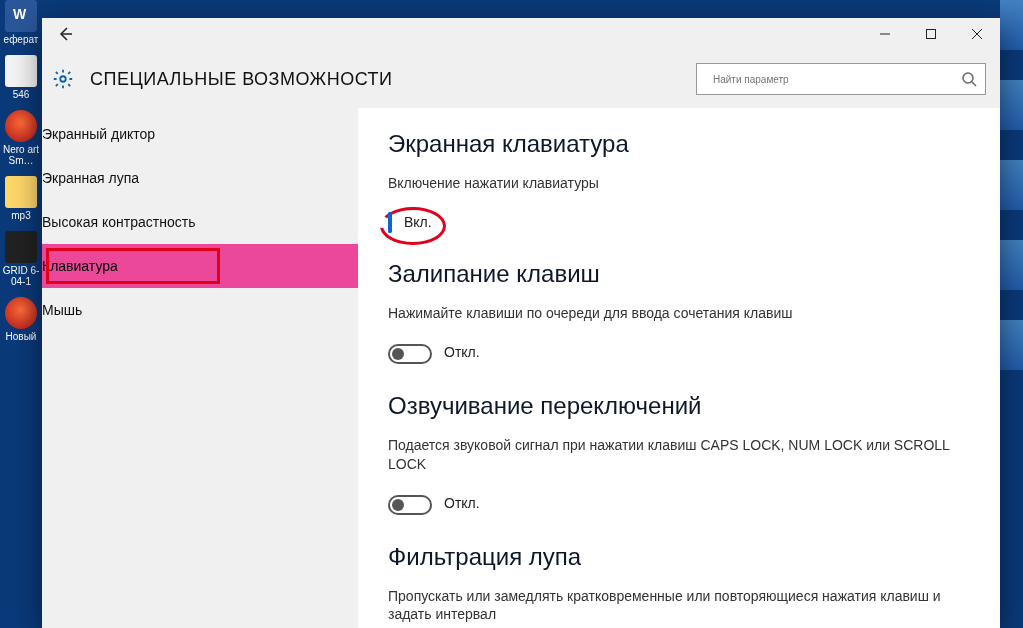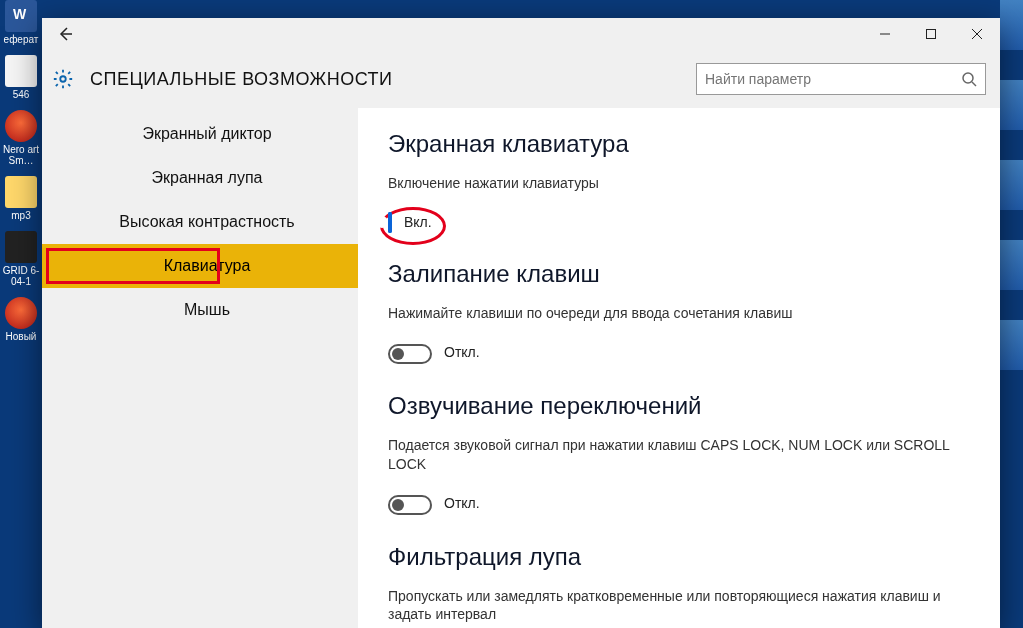--- a/index.html
+++ b/index.html
@@ -29,27 +29,27 @@
   .titlebar .ttl { font-size: 12px; color:#222;margin-top:44px; }
   .titlebar .spacer { flex:1; }
   .winbtn { width: 46px; height:32px; display:flex; align-items:center; justify-content:center; }
   .winbtn svg, .back svg { stroke:#222; }
 
   .hdr { height: 58px; background: #f0f0f0; display:flex; align-items:center; padding: 0 14px 0 10px; }
   .gear { width: 22px; height:22px; margin-right: 16px; color:#0a64ad; }
   .hdr h1 { font-size: 18px; font-weight: 400; letter-spacing: .5px; color:#111; flex:0 0 auto; }
   .hdr .spacer { flex:1; }
   .search { width: 290px; height: 32px; border:1px solid #999; background:#fff; display:flex; align-items:center; padding:0 8px; }
-  .search input { border:0; outline:0; flex:1; font-size:14px; color:#404040; background:transparent;}
+  .search input { border:0; outline:0; flex:1; font-size:10px; color:#404040; background:transparent;margin-left:8px;}
   .search .sicon { width:16px; height:16px; color:#666; }
 
   .body { flex:1; display:flex; background:#fff; overflow:hidden;}
   .side { width: 316px; background:#f0f0f0; border-right:0; padding-top:4px;}
-  .side .item { height:44px; display:flex; align-items:center; padding-left:14px; font-size:16px; color:#111;justify-content:center; }
-  .side .item.active { background:#eab308; color:#000; position:relative; }
+  .side .item { height:44px; display:flex; align-items:center; font-size:14px; color:#111; }
+  .side .item.active { background:#ec4899; color:#000; position:relative; }
   .side .item.active .hl { position:absolute; left:4px; top:4px; width:174px; height:36px; border:3px solid #e3001b; pointer-events:none;}
 
   .main { flex:1; padding: 18px 30px 0 30px; overflow:hidden; color:#222;}
   .main h2 { font-size: 24px; font-weight: 300; margin: 4px 0 16px; color:#0f172a;}
   .main .desc { font-size: 14px; color:#333; margin-bottom: 10px; line-height:1.35;}
   .sect { margin-bottom: 28px; }
   .toggle-row { display:flex; align-items:flex-start; gap:12px; margin-top:21px;}
   .toggle { width:44px; height:20px; border-radius:10px; position:relative; }
   .toggle.off { border:2px solid #555; background:#fff; }
   .toggle.off .knob { width:12px; height:12px; border-radius:50%; background:#555; position:absolute; left:2px; top:2px;}

